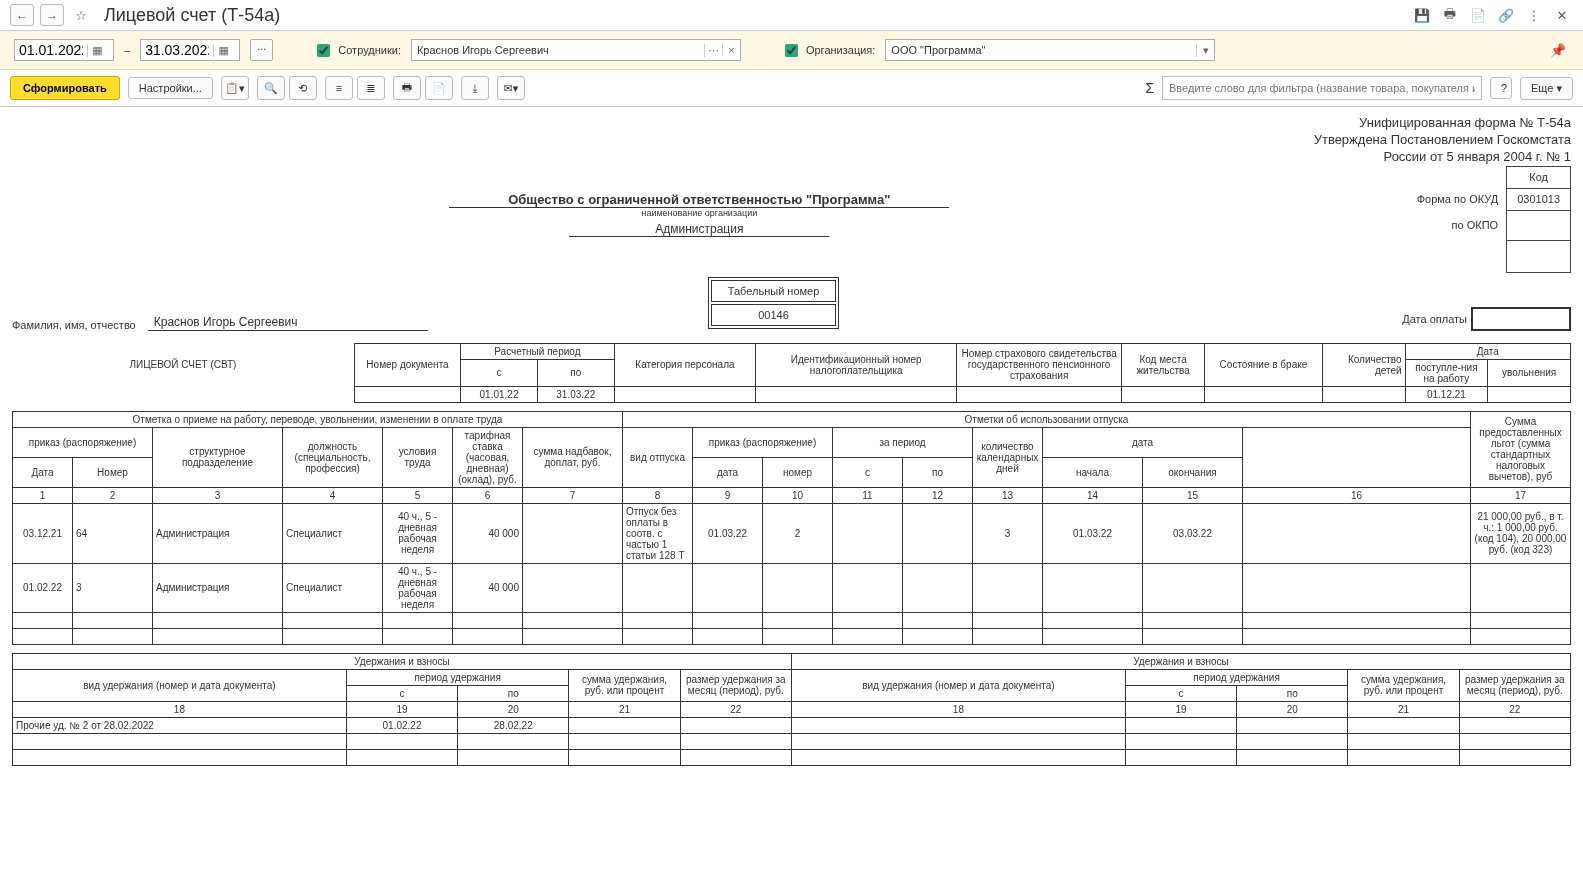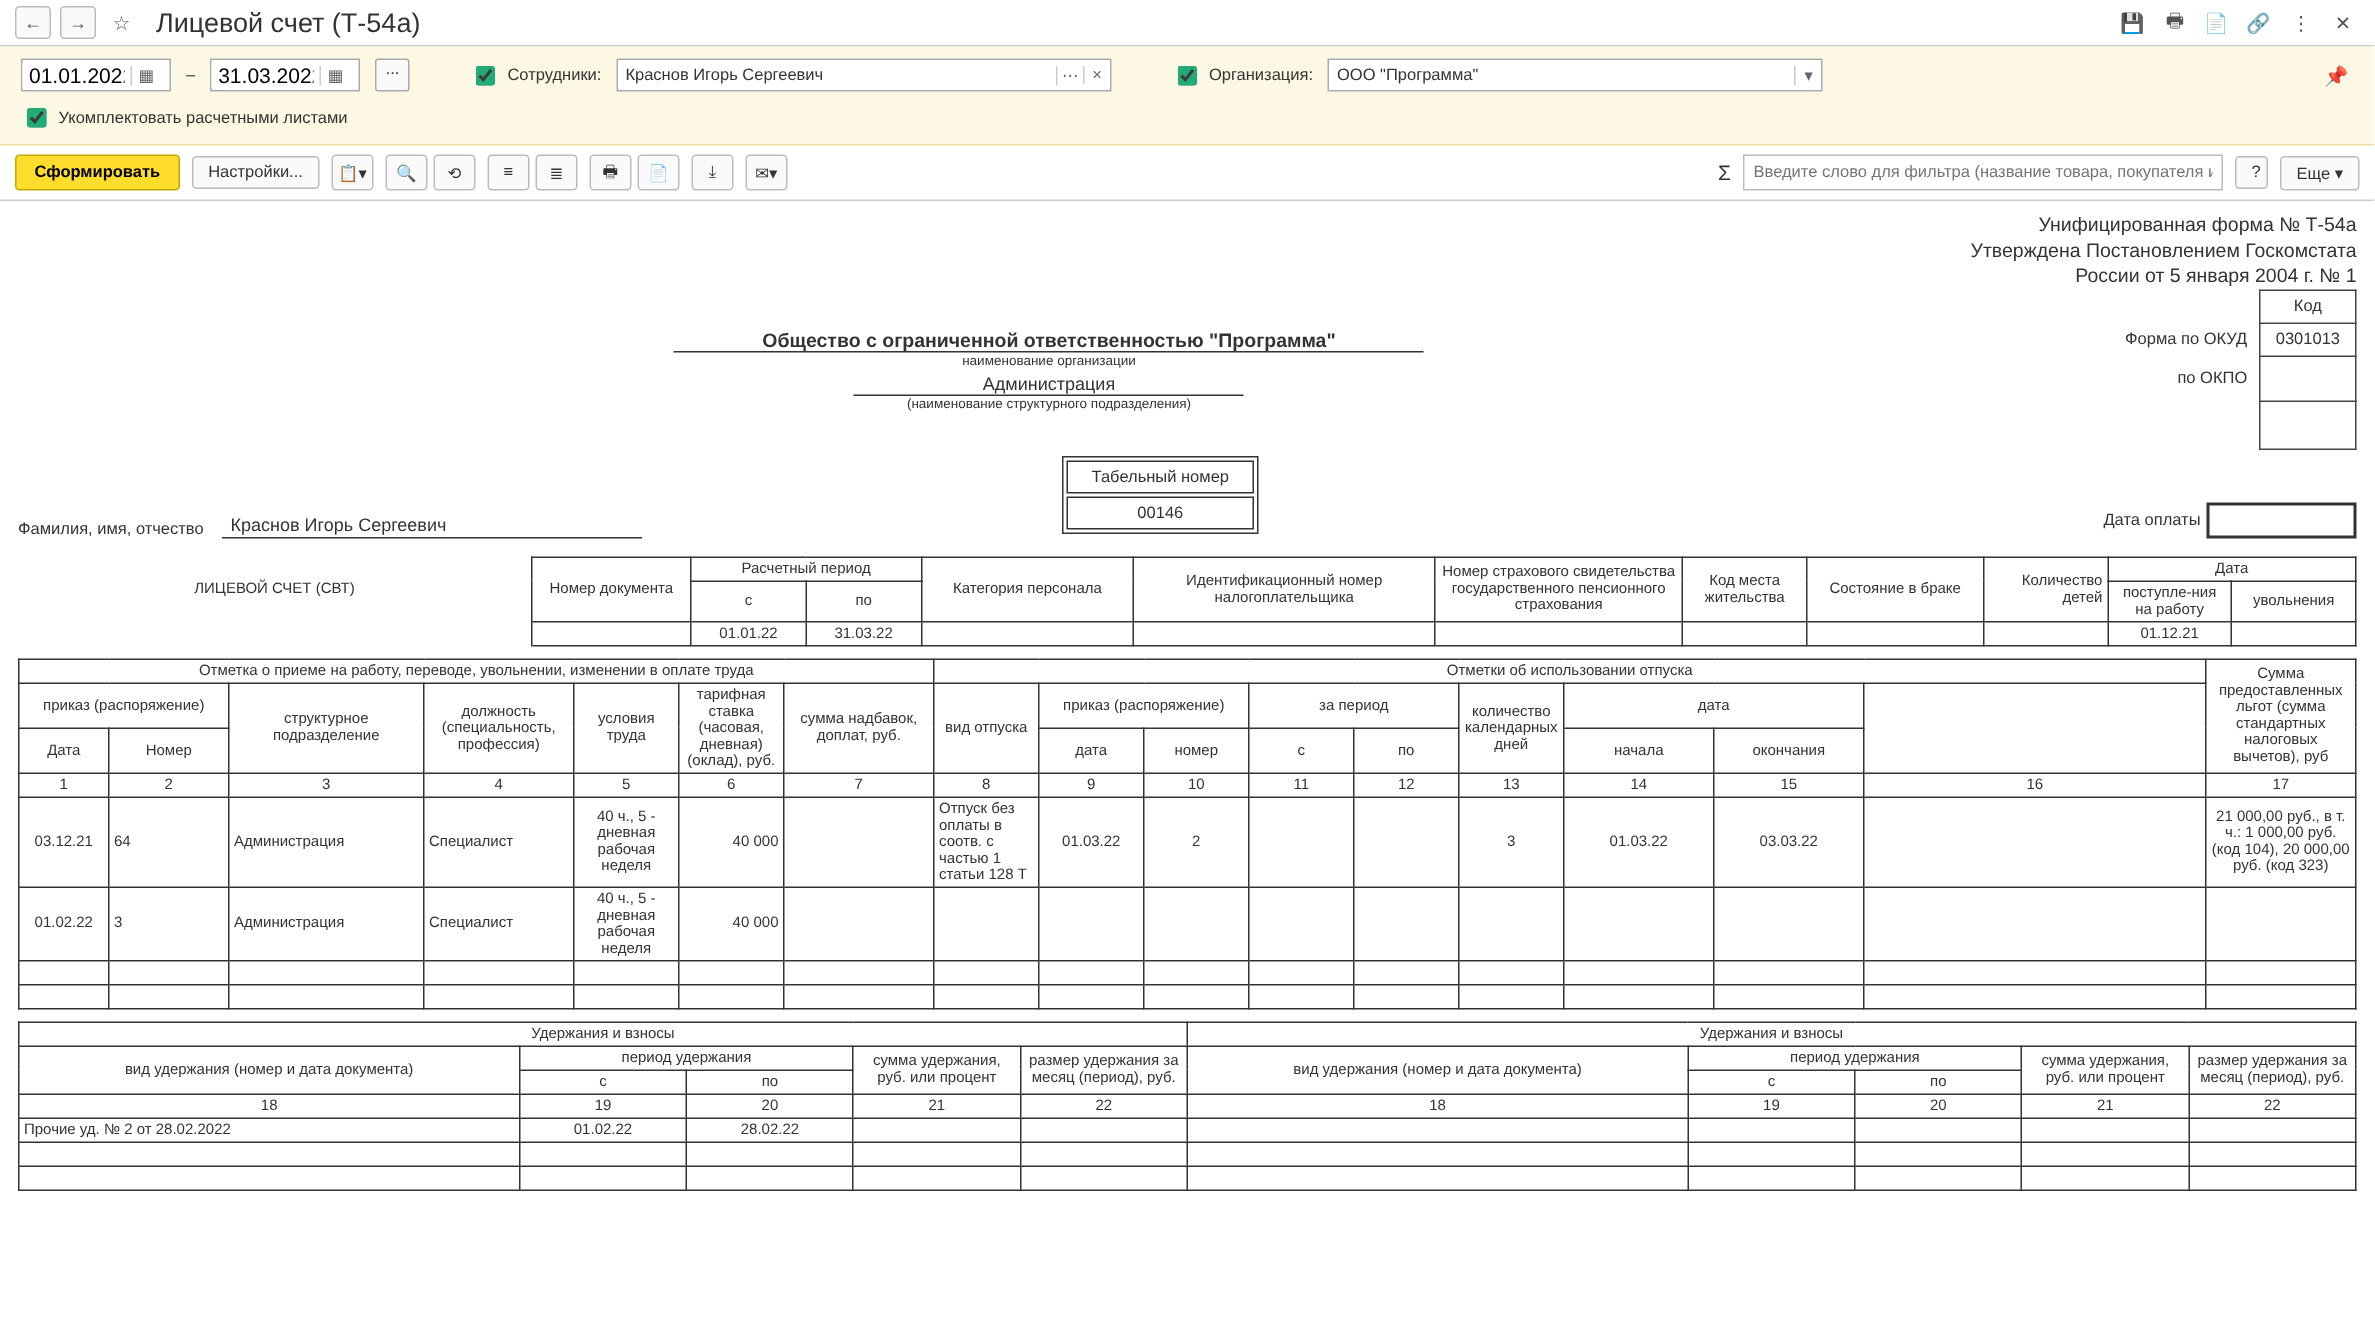--- a/index.html
+++ b/index.html
@@ -110,26 +110,20 @@
         <input type="checkbox" checked="" style="">
         <span>Организация:</span>
       </div>
       <div class="fld fld-org">
         <span class="txt">ООО "Программа"</span>
         <span class="dd">▾</span>
       </div>
       <div class="spacer" style="flex:1"></div>
       <div class="ic-flat">📌</div>
     </div>
-    <div class="filter-row">
-      <div class="chk">
-        <input type="checkbox" checked="" style="">
-        <span>Укомплектовать расчетными листами</span>
-      </div>
-    </div>
   </div>
 
   <div class="actionbar">
     <button class="btn-yellow">Сформировать</button>
     <button class="btn">Настройки...</button>
     <div class="grp">
       <button class="btn small">📋▾</button>
     </div>
     <div class="grp">
       <button class="btn small">🔍</button>
@@ -164,21 +158,20 @@
     </div>
 
     <div style="display:flex; align-items:flex-start; gap:20px;">
       <div style="flex:1; padding-top:20px;">
         <div style="text-align:center;">
           <span class="hdr-center under">Общество с ограниченной ответственностью "Программа"</span>
           <div class="hdr-sub">наименование организации</div>
         </div>
         <div style="text-align:center; margin-top:4px;">
           <span class="under" style="min-width:260px; font-size:12px;">Администрация</span>
-          <div class="hdr-sub">(наименование структурного подразделения)</div>
         </div>
       </div>
       <div class="codes">
         <table>
           <tbody>
               <tr>
                 <td class="lab"></td>
                 <td>Код</td>
               </tr>
           <tr>

